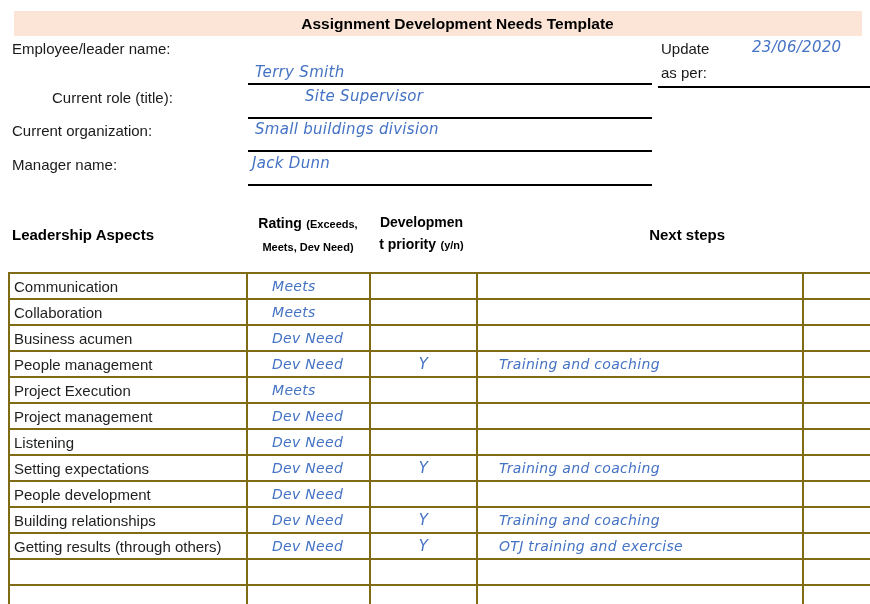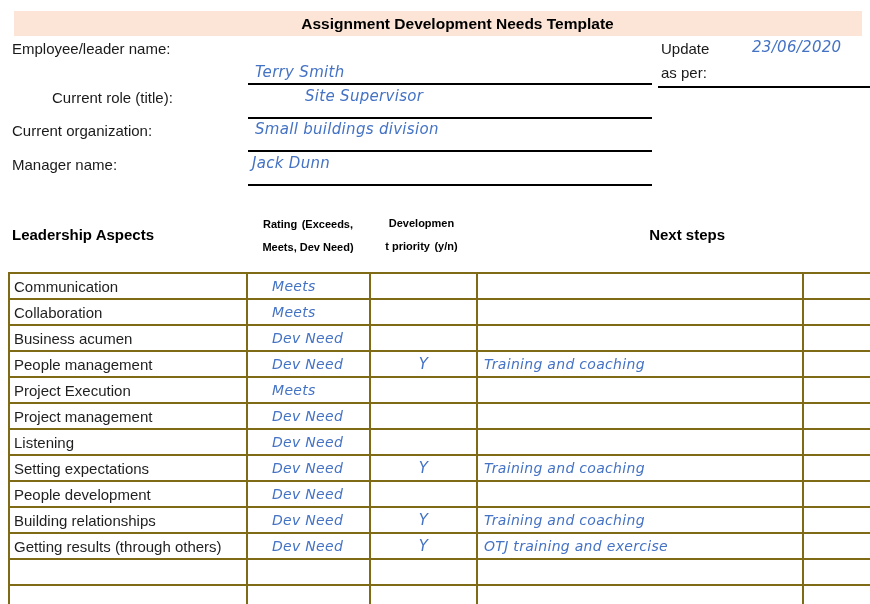--- a/index.html
+++ b/index.html
@@ -22,36 +22,36 @@
 
   .lbl{position:absolute;font-size:15px;color:var(--text);white-space:nowrap;}
   .hand{
     font-family:"DejaVu Sans",sans-serif;font-style:italic;
     color:var(--accent);font-size:15px;white-space:nowrap;letter-spacing:.3px;
   }
   .val{position:absolute;}
   .underline{position:absolute;height:2px;background:var(--line);}
 
   .th-abs{position:absolute;font-weight:bold;color:#000;}
-  .h-big{font-size:11px;font-weight:bold;}
+  .h-big{font-size:14px;font-weight:bold;}
   .h-small{font-size:11px;font-weight:bold;}
 
   .table-wrap{
     position:absolute;left:8px;top:272px;width:862px;height:340px;overflow:hidden;
   }
   table{border-collapse:collapse;table-layout:fixed;width:879px;}
   td{
     border:2px solid var(--border-gold);
     height:26px;padding:0 0 0 4px;vertical-align:middle;overflow:hidden;white-space:nowrap;
   }
   tr.short td{height:22px;}
   td.c-aspect{font-size:15px;color:#1f1f1f;}
   td.c-rating{font-size:14px;padding-left:24px;}
   td.c-priority{text-align:center;font-size:15px;padding-left:0;}
-  td.c-next{font-size:14px;padding-left:6px;}
+  td.c-next{font-size:14px;padding-left:21px;}
 </style>
 </head>
 <body>
 
 <div class="title-bar">
   <h1>Assignment Development Needs Template</h1>
 </div>
 
 <div class="lbl" style="left:12px;top:40px;">Employee/leader name:</div>
 <div class="val hand" style="left:255px;top:24px;margin-top:39px;">Terry Smith</div>

